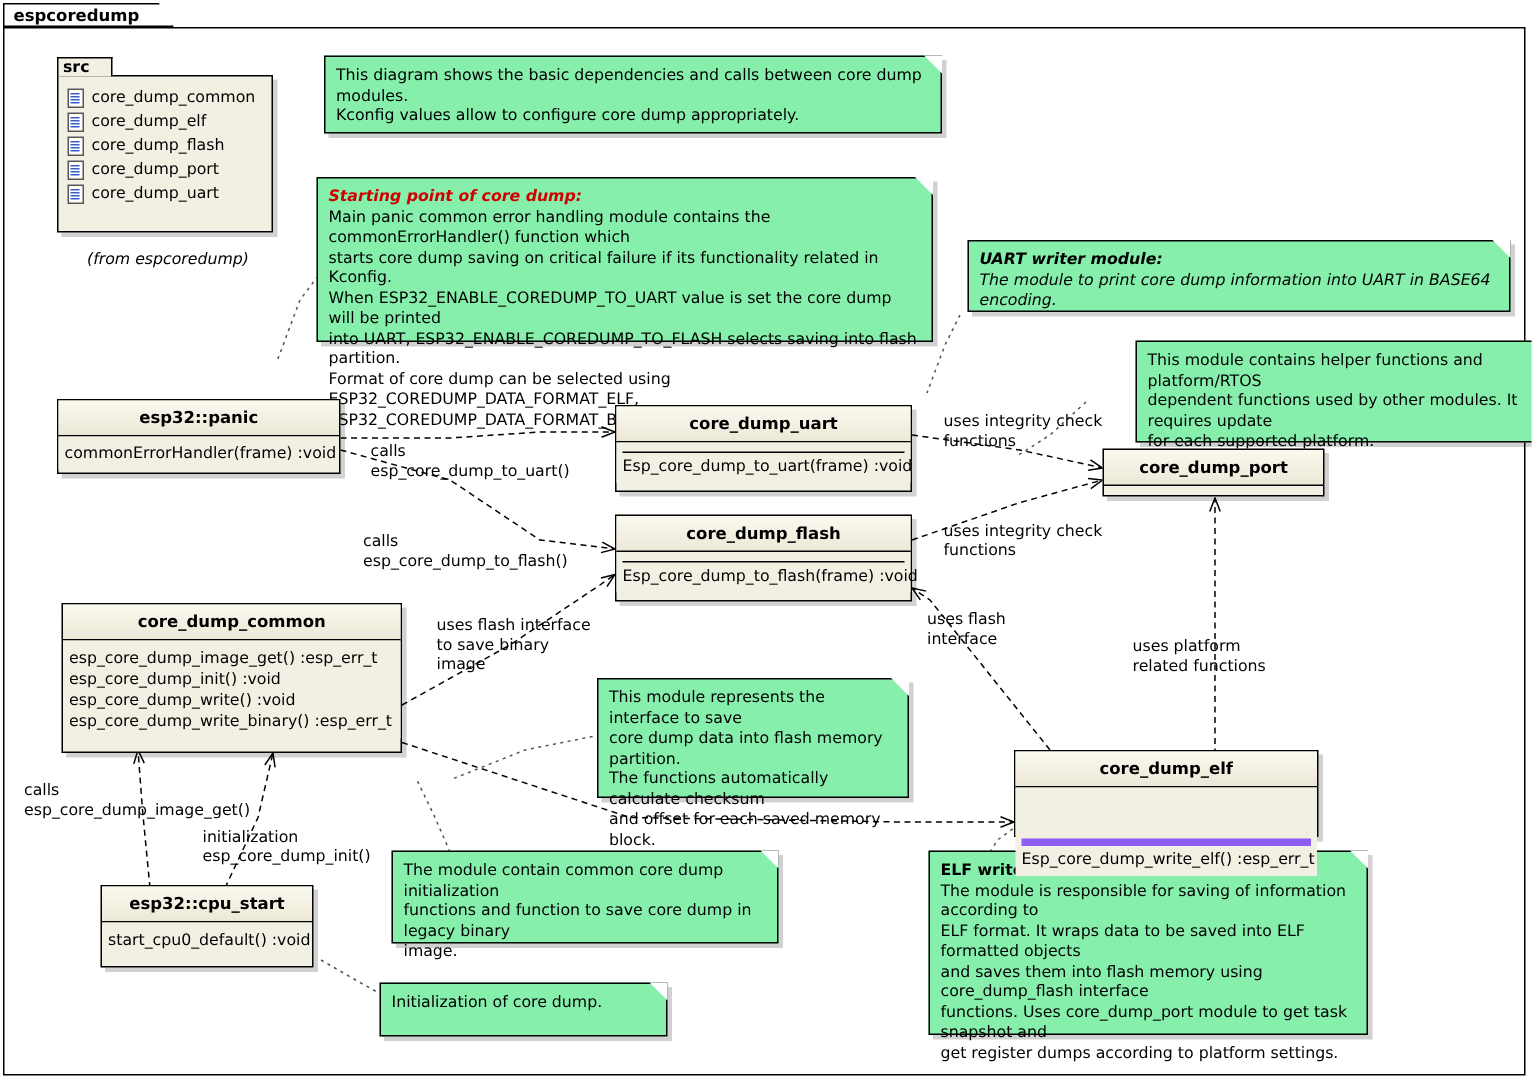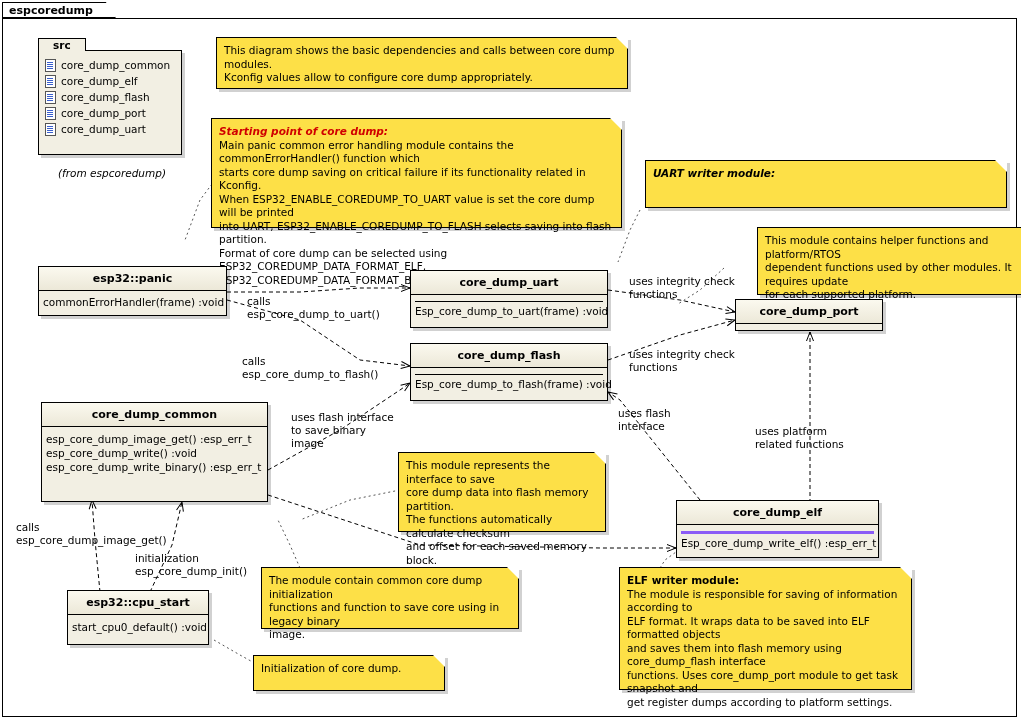--- a/index.html
+++ b/index.html
@@ -58,21 +58,21 @@
     position:absolute;
     border:1px solid #000;
     background:#f2efe3;
     box-sizing:border-box;
     box-shadow:3px 3px 0 rgba(0,0,0,0.18);
   }
   .pkg-tab{
     position:absolute;left:-1px;top:-13px;height:13px;
     border:1px solid #000;border-bottom:none;background:#f2efe3;
     font-size:10.5px;font-weight:bold;line-height:13px;
-    padding:0 14px 0 14px;box-sizing:border-box;
+    padding:0 14px 0 3px;box-sizing:border-box;
   }
   .pkg-body{padding:6px 6px;}
   .pkg-item{
     display:flex;align-items:center;font-size:10.5px;line-height:16px;
     white-space:nowrap;
   }
   .doc-icon{
     width:9px;height:11px;margin-right:5px;flex:none;
     background:#ffffff;border:1px solid #555;position:relative;
   }
@@ -80,21 +80,21 @@
     content:"";position:absolute;left:1px;top:2px;width:6px;height:1px;
     background:#3a5fcd;box-shadow:0 2px 0 #3a5fcd,0 4px 0 #3a5fcd,0 6px 0 #3a5fcd;
   }
   .pkg-caption{
     position:absolute;font-style:italic;font-size:10.5px;white-space:nowrap;
   }
 
   
   .note{
     position:absolute;
-    background:#fde047;
+    background:#86efac;
     border:1px solid #000;
     box-sizing:border-box;
     padding:6px 8px 6px 7px;
     font-size:10.5px;
     line-height:13.5px;
     box-shadow:3px 3px 0 rgba(0,0,0,0.18);
   }
   .note:after{
     content:"";position:absolute;right:-1px;top:-1px;
     border-left:12px solid transparent;border-top:12px solid #ffffff;
@@ -189,38 +189,39 @@
     <div>Main panic  common error handling module contains the commonErrorHandler() function which</div>
     <div>starts core dump saving on critical failure if its functionality related in Kconfig.</div>
     <div>When ESP32_ENABLE_COREDUMP_TO_UART value is set the core dump will be printed</div>
     <div>into UART, ESP32_ENABLE_COREDUMP_TO_FLASH selects saving into flash partition.</div>
     <div>Format of core dump can be selected using ESP32_COREDUMP_DATA_FORMAT_ELF,</div>
     <div>ESP32_COREDUMP_DATA_FORMAT_BIN.</div>
   </div>
 
   <div class="note" style="left:645px;top:160px;width:362px;height:48px;font-style:italic;">
     <div style="font-weight:bold">UART writer module:</div>
+    <div>The module to print core dump information into UART in BASE64 encoding.</div>
   </div>
 
   <div class="note" style="left:757px;top:227px;width:283px;height:68px;">
     <div>This module contains helper functions and platform/RTOS</div>
     <div>dependent functions used by other modules. It requires update</div>
     <div>for each supported platform.</div>
   </div>
 
   <div class="note" style="left:398px;top:452px;width:208px;height:80px;">
     <div>This module represents the interface to save</div>
     <div>core dump data into flash memory partition.</div>
     <div>The functions automatically calculate checksum</div>
     <div>and offset for each saved memory block.</div>
   </div>
 
   <div class="note" style="left:261px;top:567px;width:258px;height:62px;">
     <div>The module contain common core dump initialization</div>
-    <div>functions and function to save core using in legacy binary</div>
+    <div>functions and function to save core dump in legacy binary</div>
     <div>image.</div>
   </div>
 
   <div class="note" style="left:253px;top:655px;width:192px;height:36px;">
     <div>Initialization of core dump.</div>
   </div>
 
   <div class="note" style="left:619px;top:567px;width:293px;height:123px;">
     <div style="font-weight:bold">ELF writer module:</div>
     <div>The module is responsible for saving of information according to</div>
@@ -253,29 +254,30 @@
 
   <div class="cls" style="left:735px;top:299px;width:148px;height:32px;">
     <div class="title" style="border-bottom:1px solid #000;">core_dump_port</div>
     <div style="height:6px;background:#f2efe3;"></div>
   </div>
 
   <div class="cls" style="left:41px;top:402px;width:227px;height:100px;">
     <div class="title">core_dump_common</div>
     <div class="compartment" style="padding-top:5px;">
       <div class="op">esp_core_dump_image_get()  :esp_err_t</div>
+      <div class="op">esp_core_dump_init()  :void</div>
       <div class="op">esp_core_dump_write()  :void</div>
       <div class="op">esp_core_dump_write_binary()  :esp_err_t</div>
     </div>
   </div>
 
   <div class="cls" style="left:676px;top:500px;width:203px;height:58px;">
     <div class="title">core_dump_elf</div>
     <div class="compartment" style="padding-top:6px;">
-      <div class="op" style="border-top:3px solid #8b5cf6;padding-top:2px;">Esp_core_dump_write_elf()  :esp_err_t</div>
+      <div class="op" style="border-top:5px solid #8b5cf6;padding-top:2px;margin-top:28px;">Esp_core_dump_write_elf()  :esp_err_t</div>
     </div>
   </div>
 
   <div class="cls" style="left:67px;top:590px;width:142px;height:55px;">
     <div class="title">esp32::cpu_start</div>
     <div class="compartment" style="padding-top:5px;">
       <div class="op" style="text-align:center;">start_cpu0_default()  :void</div>
     </div>
   </div>
 

